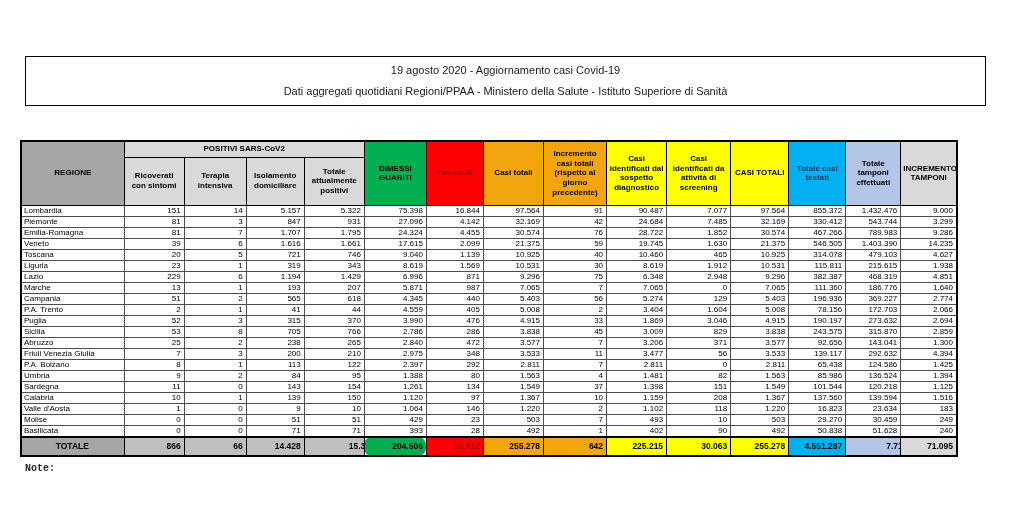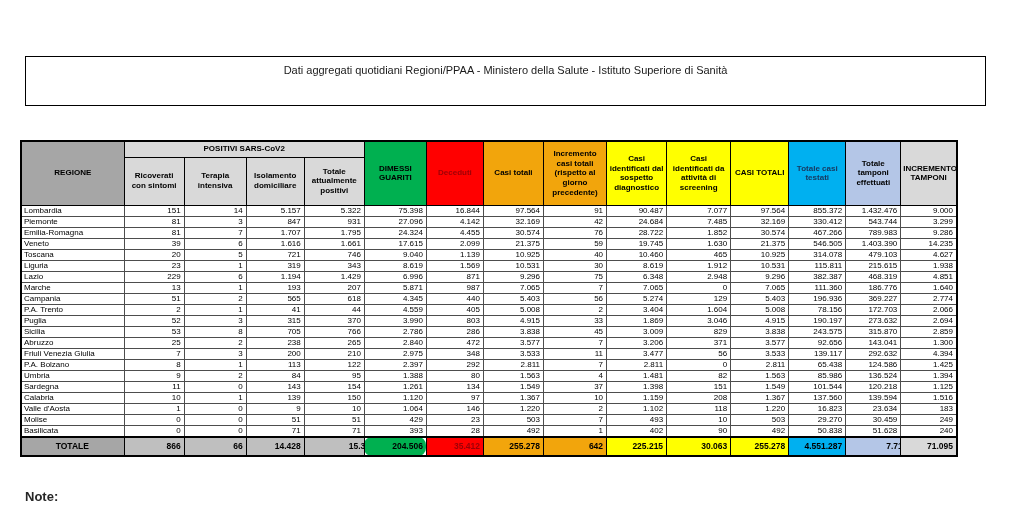--- a/index.html
+++ b/index.html
@@ -32,28 +32,29 @@
   table.covid td{
     border:1px solid #4d4d4d;font-size:8px;line-height:1;height:11px;
     padding:1px 3px 1px 2px;vertical-align:middle;background:#fff;
   }
   td.num{text-align:right;}
   td.region{text-align:left;margin-top:19px;}
   tr.total-row td{
     border:1px solid #000;border-top:2px solid #000;font-weight:bold;height:19px;font-size:8.5px;
   }
   tr.total-row td.label{background:#A6A6A6;text-align:center;}
-  .note{position:absolute;left:25px;top:489px;font-size:13px;font-weight:bold;color:#262626;}
+  .note{position:absolute;left:25px;top:463px;font-size:10px;font-weight:bold;color:#262626;font-family:Liberation Mono, monospace;}
 </style>
 </head>
 <body>
 
 <div class="page">
 
   <div class="title-box">
+    <div class="title-line">19 agosto 2020 - Aggiornamento casi Covid-19</div>
     <div class="title-line">Dati aggregati quotidiani Regioni/PPAA - Ministero della Salute - Istituto Superiore di Sanità</div>
   </div>
 
   <table class="covid">
     <colgroup>
         <col style="width: 103px;">
         <col style="width: 60px;">
         <col style="width: 62px;">
         <col style="width: 58px;">
         <col style="width: 60px;">
@@ -261,21 +262,21 @@
           <td class="num">172.703</td>
           <td class="num">2.066</td>
         </tr>
         <tr>
           <td class="region">Puglia</td>
           <td class="num">52</td>
           <td class="num">3</td>
           <td class="num">315</td>
           <td class="num">370</td>
           <td class="num">3.990</td>
-          <td class="num">803</td>
+          <td class="num">476</td>
           <td class="num">4.915</td>
           <td class="num">33</td>
           <td class="num">1.869</td>
           <td class="num">3.046</td>
           <td class="num">4.915</td>
           <td class="num">190.197</td>
           <td class="num">273.632</td>
           <td class="num">2.694</td>
         </tr>
         <tr>

